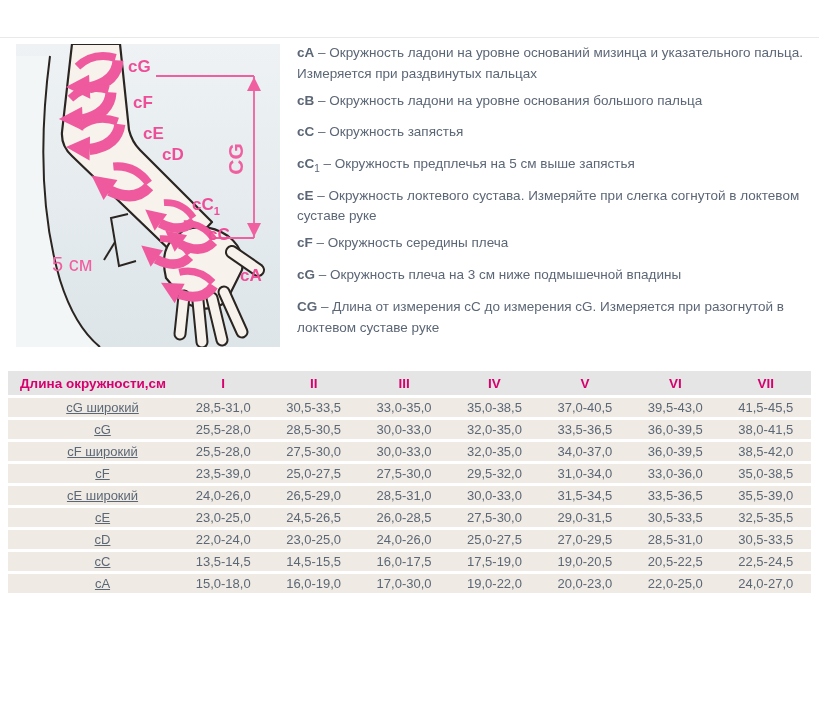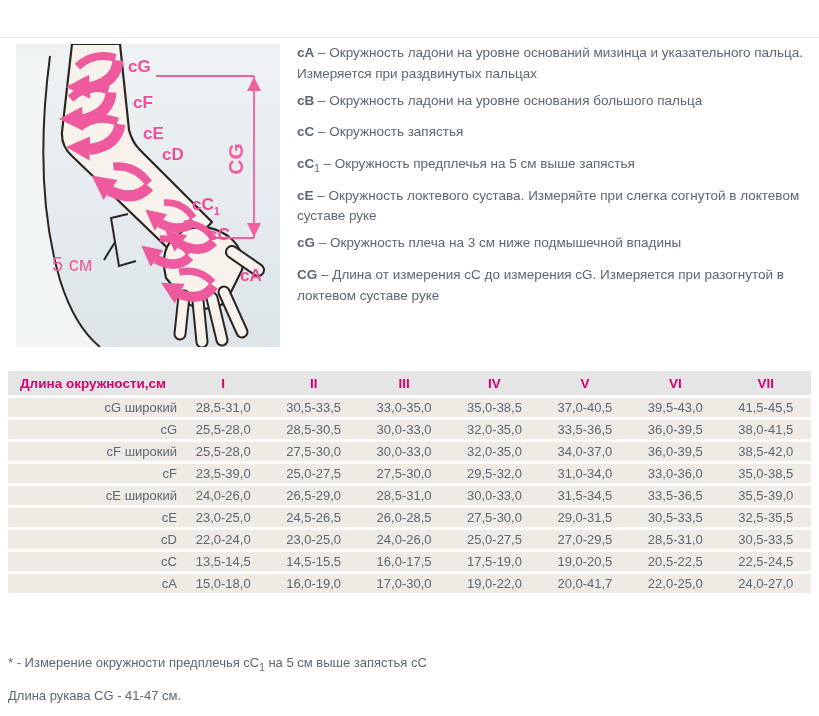--- a/index.html
+++ b/index.html
@@ -12,21 +12,21 @@
   .descriptions { flex:1; padding-left:17px; padding-top:1px; }
   .measure-item { font-size:13.5px; line-height:16px; margin-bottom:11px; }
   .measure-item b { font-weight:bold; }
   sub { font-size:10px; }
 
   .size-table { position:absolute; top:368px; left:8px; right:8px; }
   table { width:100%; border-collapse:separate; border-spacing:0 3px; }
   thead th { background:#e5e5e5; color:#d6006e; font-weight:bold; height:24px; font-size:13.5px; text-align:center; }
   th.label-head { text-align:left; padding-left:12px; width:170px; }
   tbody td { background:#efebe4; height:19px; text-align:center; font-size:13px; color:#5c6776; }
-  tbody td.label-cell { text-align:right; padding-left:20px; }
+  tbody td.label-cell { text-align:center; padding-left:20px;text-decoration:underline; }
 
   .footnote { position:absolute; top:655px; left:8px; font-size:13px; }
   .sleeve-length { position:absolute; top:688px; left:8px; font-size:13px; }
 
   .band-arc { fill:none; stroke:#ee5a9d; }
   .band-head { fill:#ee5a9d; }
   .dim { stroke:#f060a0; stroke-width:1.8; fill:none; }
   .dim-head { fill:#f060a0; }
   .sketch { stroke:#2b2522; fill:none; stroke-width:2; }
   .band-label { fill:#ee4d97; font-size:17px; font-weight:600; }
@@ -138,20 +138,21 @@
 
   <div class="measure-item"><b>cB</b><sub></sub> <span>– Окружность ладони на уровне основания большого пальца</span></div>
 
   <div class="measure-item"><b>cC</b><sub></sub> <span>– Окружность запястья</span></div>
 
   <div class="measure-item"><b>cC</b><sub>1</sub> <span>– Окружность предплечья на 5 см выше запястья</span></div>
 
 
   <div class="measure-item"><b>cE</b><sub></sub> <span>– Окружность локтевого сустава. Измеряйте при слегка согнутой в локтевом суставе руке</span></div>
 
+  <div class="measure-item"><b>cF</b><sub></sub> <span>– Окружность середины плеча</span></div>
 
   <div class="measure-item"><b>cG</b><sub></sub> <span>– Окружность плеча на 3 см ниже подмышечной впадины</span></div>
 
   <div class="measure-item"><b>CG</b><sub></sub> <span>– Длина от измерения cC до измерения cG. Измеряется при разогнутой в локтевом суставе руке</span></div>
 </div>
   </div>
 
   <div class="size-table">
     <table>
       <thead>
@@ -246,23 +247,21 @@
             <td>19,0-20,5</td>
             <td>20,5-22,5</td>
             <td>22,5-24,5</td>
           </tr>
           <tr>
             <td class="label-cell"><span>cA</span></td>
             <td>15,0-18,0</td>
             <td>16,0-19,0</td>
             <td>17,0-30,0</td>
             <td>19,0-22,0</td>
-            <td>20,0-41,7</td>
+            <td>20,0-23,0</td>
             <td>22,0-25,0</td>
             <td>24,0-27,0</td>
           </tr>
         </tbody>
     </table>
   </div>
 
-  <div class="footnote"><span>* - Измерение окружности предплечья cC</span><sub>1</sub><span> на 5 см выше запястья cC</span></div>
-  <div class="sleeve-length">Длина рукава CG - 41-47 см.</div>
 </div>
 
 </body></html>

